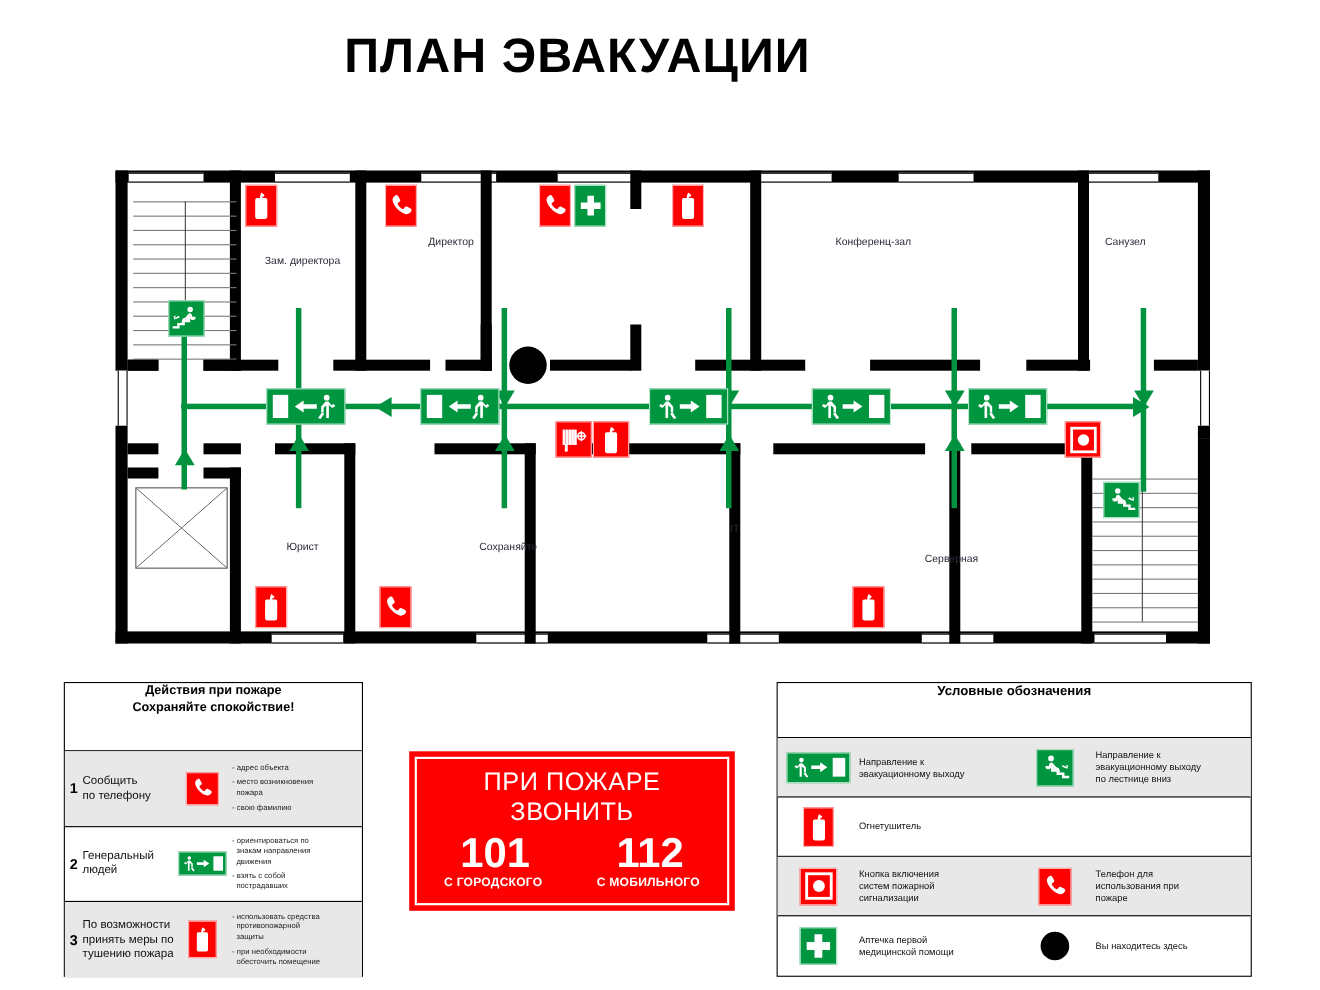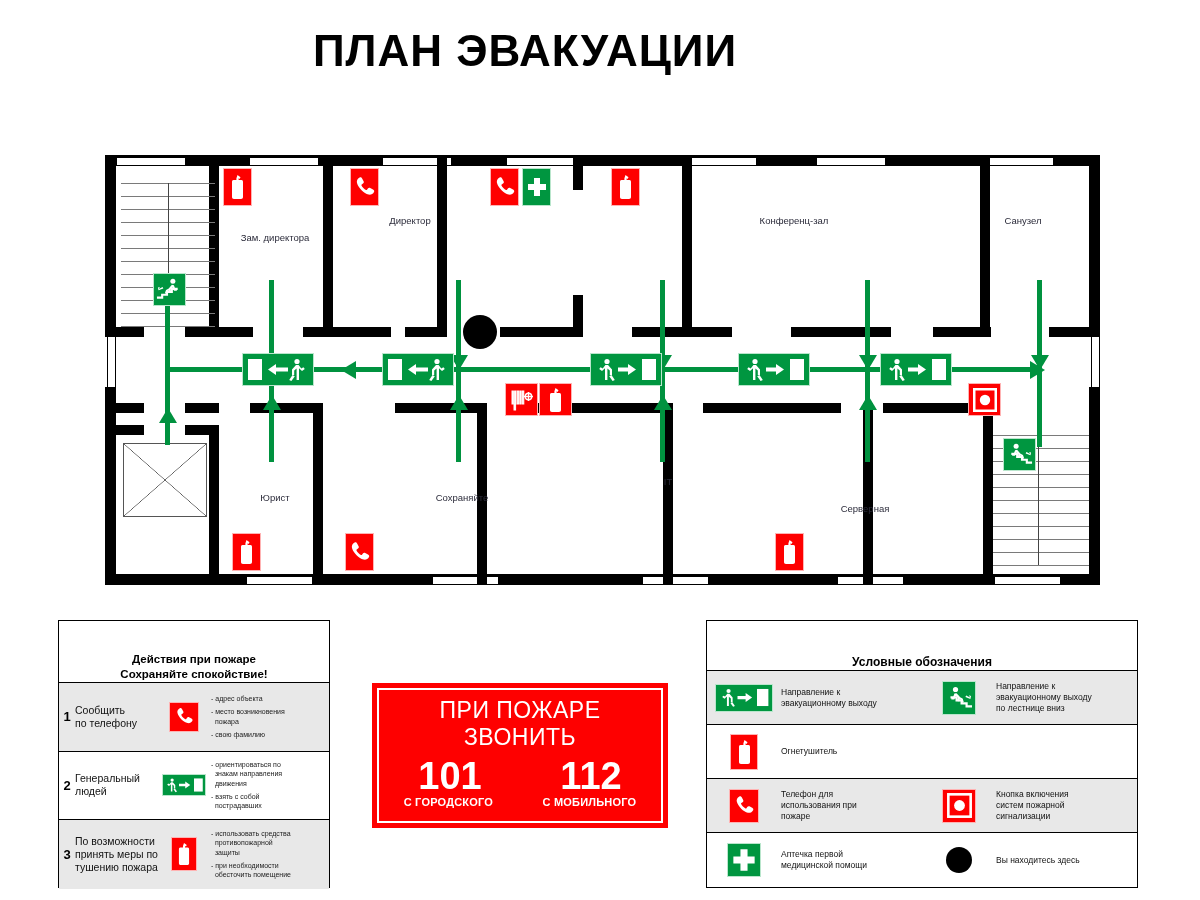--- a/index.html
+++ b/index.html
@@ -43,21 +43,21 @@
 
   
   .sg{position:absolute;box-sizing:border-box;}
   .sg-red{background:#fe0000;border:1.6px solid #ffb3b3;display:flex;align-items:center;justify-content:center;}
   .sg-grn{background:#009640;border:1.6px solid #b9e6cc;display:flex;align-items:center;justify-content:center;}
   .sg svg{display:block;}
   .youarehere{position:absolute;background:#000;border-radius:50%;}
 
   
   .panel{position:absolute;border:1.5px solid #000;box-sizing:border-box;background:#fff;}
-  .panel-head{font-size:11.5px;font-weight:bold;text-align:center;line-height:15px;display:flex;align-items:flex-end;justify-content:center;box-sizing:border-box;border-bottom:1.5px solid #000;}
+  .panel-head{font-size:11.5px;font-weight:bold;text-align:center;line-height:15px;display:flex;align-items:flex-start;justify-content:center;box-sizing:border-box;border-bottom:1.5px solid #000;}
 
   
   #actions{left:58px;top:620px;width:272px;height:268px;}
   #actions .panel-head{height:62px;}
   .arow{display:flex;align-items:center;box-sizing:border-box;border-bottom:1.5px solid #000;height:68.5px;}
   .arow:last-child{border-bottom:none;}
   .arow.shade{background:#e8e8e8;}
   .arow .num{width:16px;text-align:center;font-size:13px;font-weight:bold;flex:none;}
   .arow .act{font-size:10.5px;line-height:13px;width:86px;flex:none;color:#111;}
   .arow .ic{width:46px;flex:none;display:flex;align-items:center;justify-content:center;}
@@ -540,40 +540,40 @@
               </svg>
           </div>
         </div>
         <div class="tx">Огнетушитель</div>
       </div>
     </div>
 
     <div class="lrow shade">
       <div class="lcell">
         <div class="ic">
-          <div class="sg sg-red" style="position:relative;width:30px;height:34px;">
-            <svg width="23" height="23" viewBox="0 0 24 24">
-                <path d="M6.6 2.5c1.1-.6 2 .1 2.5 1l1.5 2.8c.5.9.2 1.7-.6 2.3l-1.3.9c-.3.2-.4.5-.2 1 .6 1.6 2.9 3.9 4.5 4.5.5.2.8.1 1-.2l.9-1.3c.6-.8 1.4-1.1 2.3-.6l2.8 1.5c.9.5 1.6 1.4 1 2.5-1.1 2.1-3.4 3.2-5.5 2.6C11 18.6 5.4 13 4 8 3.4 5.9 4.5 3.6 6.6 2.5z" fill="#fff"></path>
-              </svg>
-          </div>
-        </div>
-        <div class="tx">Телефон для<br>использования при<br>пожаре</div>
-      </div>
-      <div class="lcell">
-        <div class="ic">
           <div class="sg sg-red" style="position:relative;width:34px;height:34px;">
             <svg width="27" height="27" viewBox="0 0 26 26">
               <rect x="1" y="1" width="24" height="24" fill="#fff"></rect>
               <rect x="3.5" y="3.5" width="19" height="19" fill="#fe0000"></rect>
               <circle cx="13" cy="13" r="5.2" fill="#fff"></circle>
             </svg>
           </div>
         </div>
         <div class="tx">Кнопка включения<br>систем пожарной<br>сигнализации</div>
       </div>
+      <div class="lcell">
+        <div class="ic">
+          <div class="sg sg-red" style="position:relative;width:30px;height:34px;">
+            <svg width="23" height="23" viewBox="0 0 24 24">
+                <path d="M6.6 2.5c1.1-.6 2 .1 2.5 1l1.5 2.8c.5.9.2 1.7-.6 2.3l-1.3.9c-.3.2-.4.5-.2 1 .6 1.6 2.9 3.9 4.5 4.5.5.2.8.1 1-.2l.9-1.3c.6-.8 1.4-1.1 2.3-.6l2.8 1.5c.9.5 1.6 1.4 1 2.5-1.1 2.1-3.4 3.2-5.5 2.6C11 18.6 5.4 13 4 8 3.4 5.9 4.5 3.6 6.6 2.5z" fill="#fff"></path>
+              </svg>
+          </div>
+        </div>
+        <div class="tx">Телефон для<br>использования при<br>пожаре</div>
+      </div>
     </div>
 
     <div class="lrow">
       <div class="lcell">
         <div class="ic">
           <div class="sg sg-grn" style="position:relative;width:34px;height:34px;">
             <svg width="26" height="26" viewBox="0 0 22 22">
                 <path d="M8 2h6v6h6v6h-6v6H8v-6H2V8h6z" fill="#fff"></path>
               </svg>
           </div>

